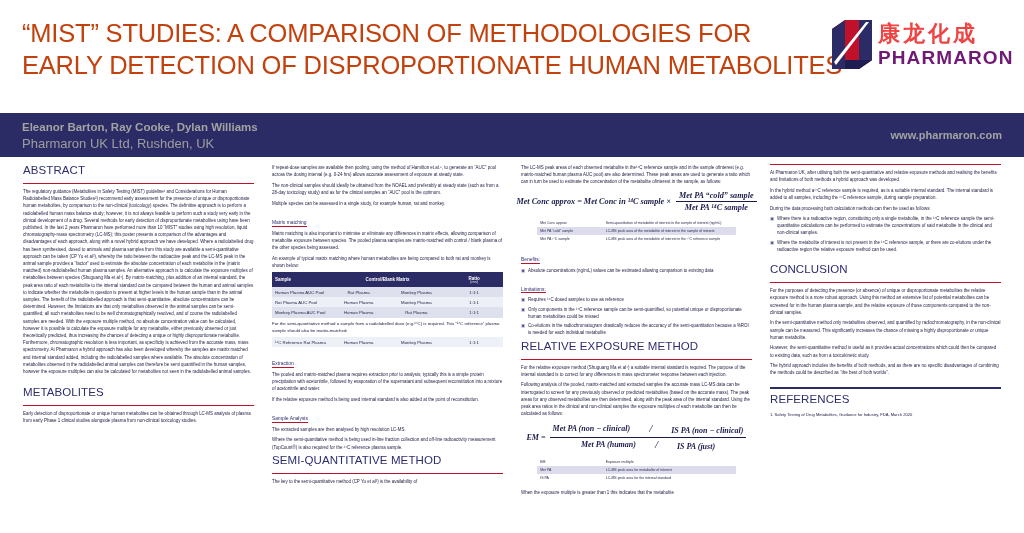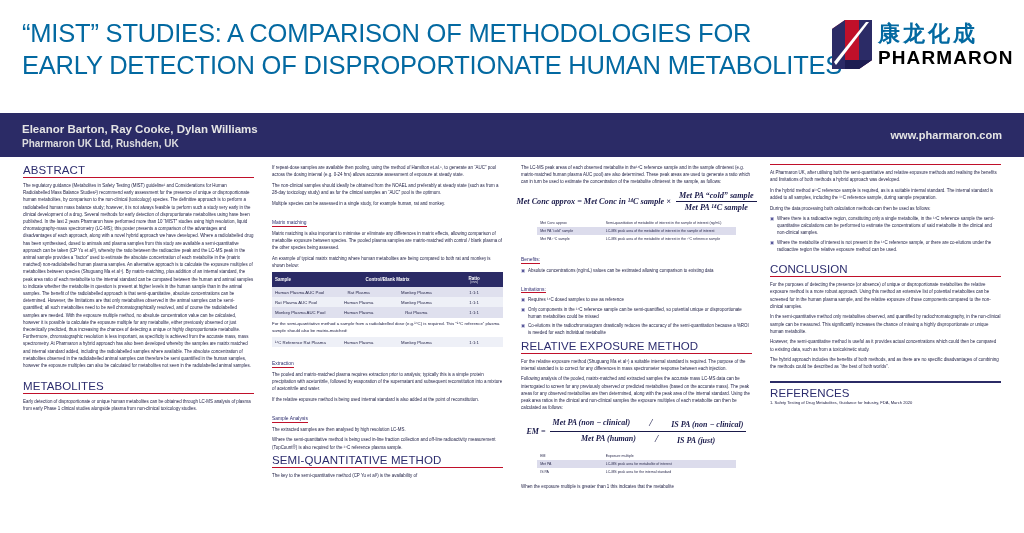--- a/index.html
+++ b/index.html
@@ -33,21 +33,21 @@
     justify-content: space-between;
   }
   .title-block {
     max-width: 810px;
     padding-top: 4px;
   }
   .poster-title {
     font-size: 25.5px;
     line-height: 1.24;
     letter-spacing: -0.2px;
-    color: #0369a1;
+    color: #c2410c;
     font-weight: 400;
     margin: 0;
     white-space: nowrap;
   }
   .logo-wrap {
     display: flex;
     align-items: center;
     gap: 6px;
     padding-top: 6px;
     padding-right: 6px;
@@ -59,53 +59,53 @@
     flex: 0 0 auto;
   }
   .logo-text {
     display: flex;
     flex-direction: column;
     align-items: flex-start;
     line-height: 1;
   }
   .logo-cn {
     font-size: 22px;
-    color: #0369a1;
+    color: #ef4444;
     font-weight: 700;
     letter-spacing: 3px;
     font-family: "DejaVu Sans", sans-serif;
   }
   .logo-en {
     font-size: 19px;
-    color: #000000;
+    color: #701a75;
     font-weight: 700;
     letter-spacing: 1.1px;
     margin-top: 3px;
   }
 
   
   .author-bar {
     background: #2b2b66;
-    color: #e5e5e5;
+    color: #a3a3a3;
     height: 45px;
     display: flex;
     align-items: center;
     justify-content: space-between;
     padding: 0 22px 0 22px;
     box-sizing: border-box;
     border-top: 1px solid #ffffff;
   }
   .authors {
     font-size: 11.5px;
     font-weight: 600;
     line-height: 1.45;
   }
   .affiliation {
-    font-size: 10px;
-    font-weight: 700;
+    font-size: 13px;
+    font-weight: 400;
     opacity: .95;
   }
   .website {
     font-size: 11px;
     font-weight: 600;
   }
 
   
   .columns {
     display: flex;
@@ -118,21 +118,21 @@
     width: 25%;
     padding: 0 9px;
     box-sizing: border-box;
     overflow: hidden;
   }
 
   h2.sec {
     font-size: 11.5px;
     font-weight: 400;
     color: #2d2d6e;
-    margin: 0 0 1px 0;
+    margin: 0 0 7px 0;
     letter-spacing: .1px;
   }
   .sec-rule {
     border: 0;
     border-top: 1.6px solid #c0102a;
     margin: 0 0 4px 0;
   }
   .sec-rule.navy {
     border-top: 2px solid #2b2b66;
     margin: 0 0 4px 0;

